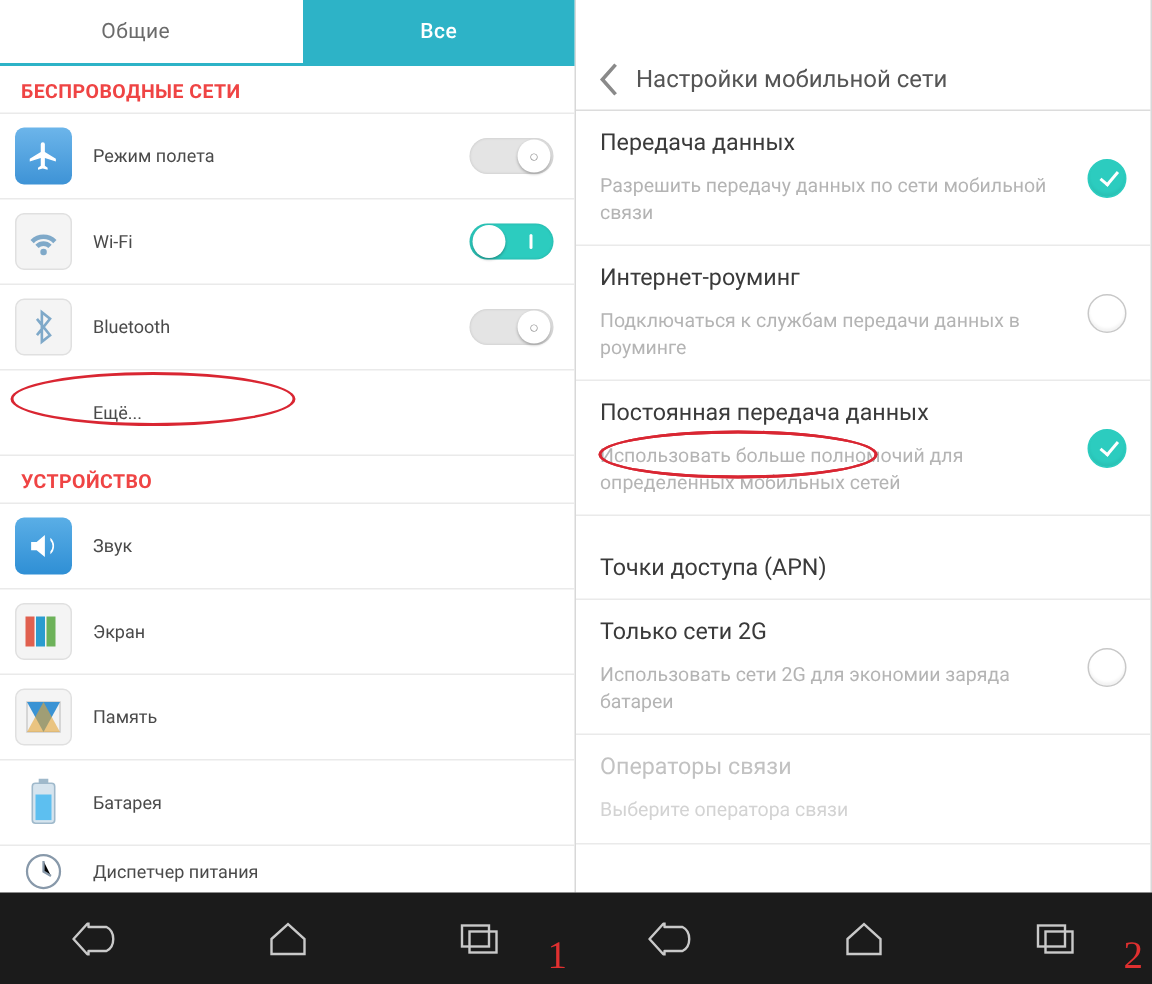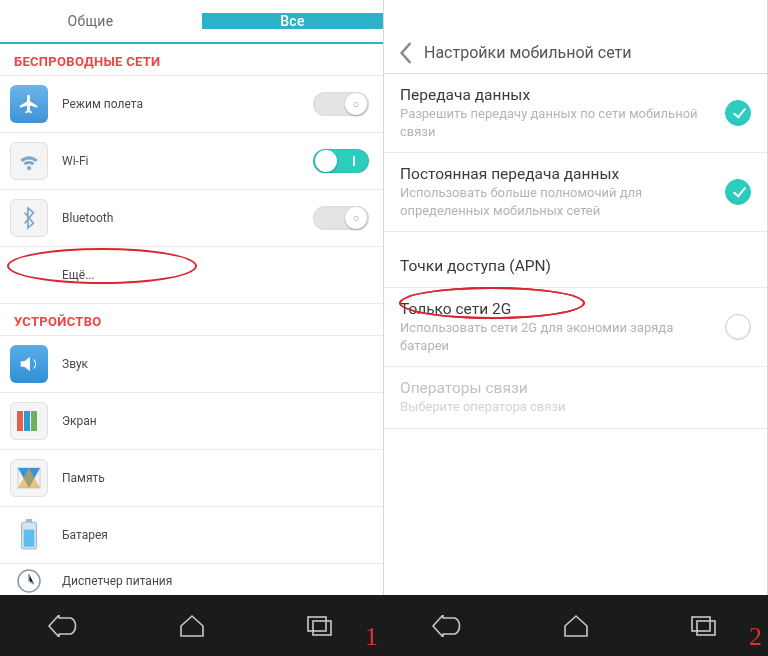--- a/index.html
+++ b/index.html
@@ -10,21 +10,21 @@
     height: 656px;
     overflow: hidden;
     position: relative;
   }
   .container { display: flex; width: 768px; height: 595px; }
   .panel { height: 595px; border-right: 1px solid #d8d8d8; }
   .panel.left { width: 384px; position: relative; }
   .panel.right { width: 384px; }
 
   
-  .tabs { display: flex; height: 42px; align-items: center; }
+  .tabs { display: flex; height: 42px; }
   .tab {
     flex: 1; display: flex; align-items: center; justify-content: center;
     font-size: 14px; color: #6b6b6b; cursor: pointer;
     letter-spacing: 0.3px;
   }
   .tab.active {
     background: #2db3c7; color: #fff;
     font-weight: 500;
     margin-left: 21px;
   }
@@ -97,21 +97,21 @@
   .right .title { font-size: 16px; color: #555; }
 
   .r-row {
     padding: 12px 16px;
     border-bottom: 1px solid #eaeaea;
     display: flex; align-items: center;
     position: relative;
   }
   .r-row .texts { flex: 1; padding-right: 10px; }
   .r-row .t-title { font-size: 15.5px; color: #3a3a3a; }
-  .r-row .t-sub { font-size: 13px; color: #b4b4b4; line-height: 1.35; margin-top: 1px; }
+  .r-row .t-sub { font-size: 13px; color: #b4b4b4; line-height: 1.35; margin-top: 12px; }
 
   .radio {
     width: 26px; height: 26px; border-radius: 50%;
     border: 1px solid #c8c8c8; background: #fff;
     box-shadow: inset 0 -2px 2px rgba(0,0,0,0.05);
     flex-shrink:0;
   }
   .radio.checked {
     background: #2cccbf; border-color: #2cccbf;
     position: relative;
@@ -279,20 +279,27 @@
     </div>
 
     <div class="r-row">
       <div class="texts">
         <div class="t-title">Передача данных</div>
         <div class="t-sub">Разрешить передачу данных по сети мобильной связи</div>
       </div>
       <div class="radio checked"></div>
     </div>
 
+    <div class="r-row">
+      <div class="texts">
+        <div class="t-title">Интернет-роуминг</div>
+        <div class="t-sub">Подключаться к службам передачи данных в роуминге</div>
+      </div>
+      <div class="radio"></div>
+    </div>
 
     <div class="r-row">
       <div class="texts">
         <div class="t-title">Постоянная передача данных</div>
         <div class="t-sub">Использовать больше полномочий для определенных мобильных сетей</div>
       </div>
       <div class="radio checked"></div>
     </div>
 
     <div class="r-row" style="height:56px;align-items:flex-end;">

